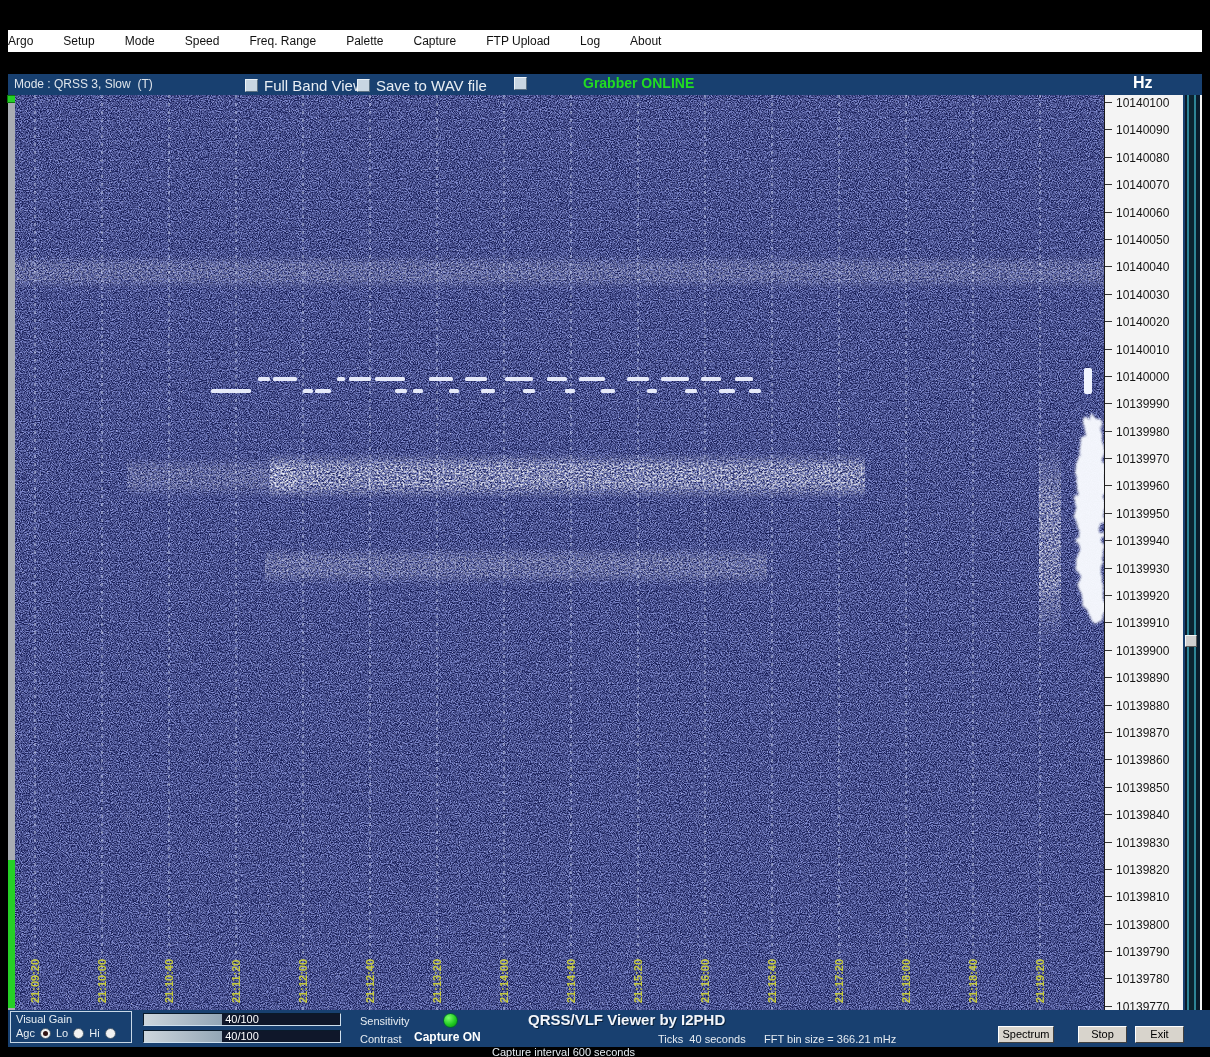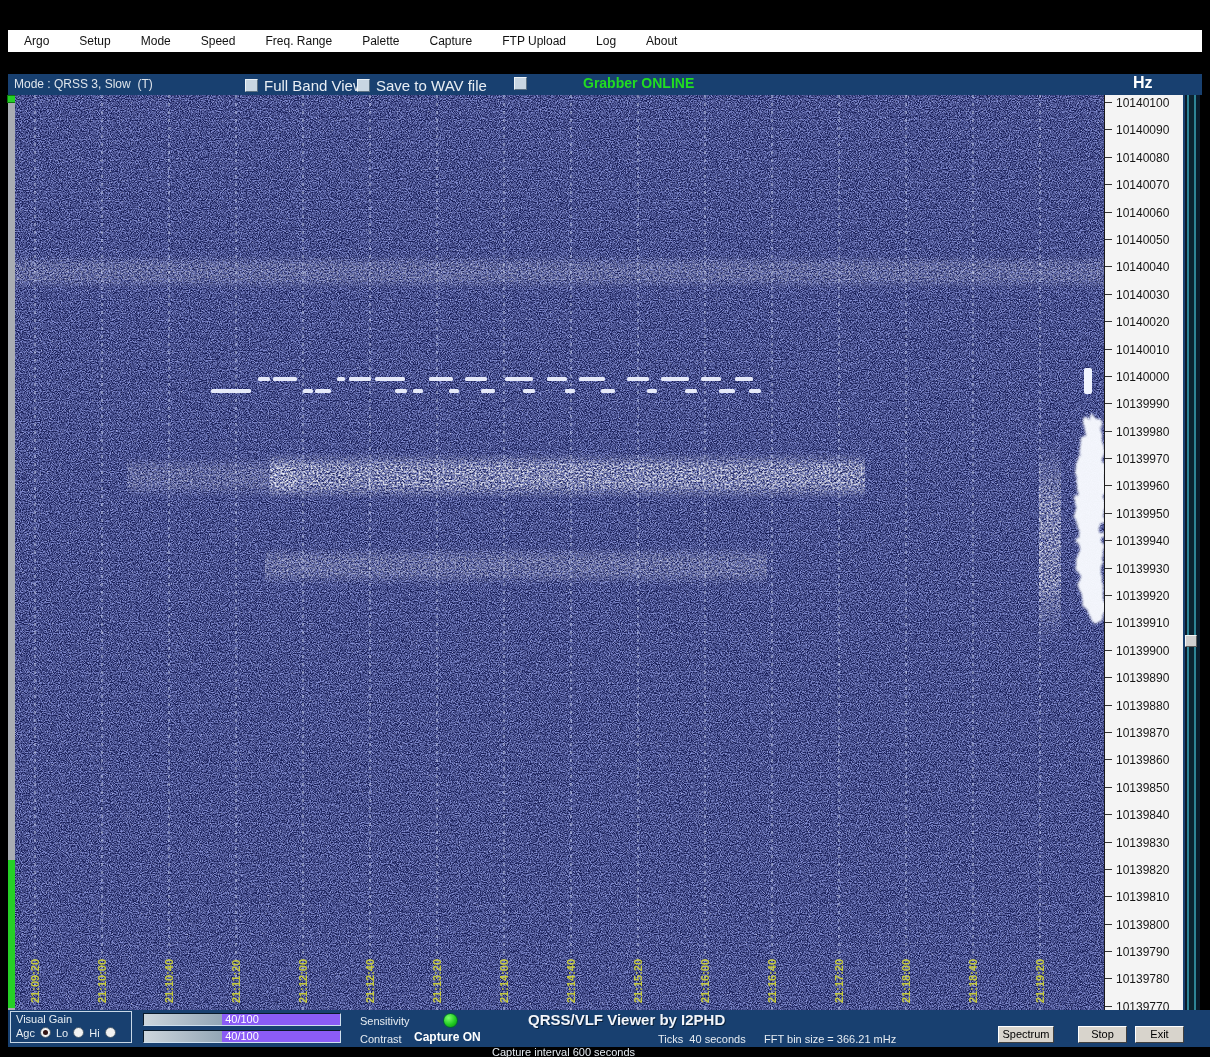--- a/index.html
+++ b/index.html
@@ -3,21 +3,21 @@
 <meta charset="utf-8">
 <style>
   html,body{margin:0;padding:0;background:#000;width:1210px;height:1057px;overflow:hidden;
     font-family:"Liberation Sans",sans-serif;-webkit-font-smoothing:antialiased;}
   .abs{position:absolute;}
   #window{position:absolute;left:0;top:0;width:1210px;height:1057px;background:#000;}
 
   
   #menubar{left:8px;top:30px;width:1194px;height:22px;background:#ffffff;display:flex;align-items:center;}
   .menu-item{padding:0 15px;font-size:12px;color:#111;cursor:default;}
-  .menu-item:first-child{padding-left:16px;}
+  .menu-item:first-child{padding-left:0;}
 
   
   #infobar{left:8px;top:52px;width:1194px;height:22px;background:#184070;}
   #infobar .t{position:absolute;white-space:pre;}
   #clock{left:4px;top:3px;font-size:13px;font-weight:bold;color:#fff;}
   #date{left:110px;top:3px;font-size:13px;font-weight:bold;color:#fff;}
   #station{left:226px;top:3px;font-size:13px;font-weight:bold;color:#ffff42;}
   #freqrange{left:840px;top:3px;font-size:11px;color:#dbe4ee;}
   #peak{left:969px;top:3px;font-size:12px;color:#eef2f8;}
 
@@ -32,41 +32,41 @@
 
   
   #progress{left:8px;top:95px;width:7px;height:915px;background:#a9adb3;}
   #progress-marker{position:absolute;left:-1px;top:0;width:9px;height:8px;background:#25d025;border:1px solid #0d7a0d;box-sizing:border-box;}
   #progress-fill{position:absolute;left:0;top:765px;width:7px;height:148px;background:#25d025;}
 
   
   #waterfall{left:15px;top:95px;width:1089px;height:915px;background:#161c55;}
 
   
-  #scale{left:1104px;top:95px;width:79px;height:915px;background:#f4f4f4;border-left:1px solid #1a1a1a;box-sizing:border-box;}
+  #scale{left:1104px;top:95px;width:98px;height:915px;background:#f4f4f4;border-left:1px solid #1a1a1a;box-sizing:border-box;}
   .f-label{position:absolute;left:0;height:14px;}
   .f-tick{position:absolute;left:0;top:6px;width:7px;height:1px;background:#333;}
   .f-text{position:absolute;left:11px;top:0;font-size:12px;color:#161616;}
 
   
   #scrollstrip{left:1183px;top:95px;width:17px;height:915px;
     background:linear-gradient(to right,#184070 0 2px,#0a1c2c 2px 4px,#2d8496 4px 6px,#0b2330 6px 11px,#2d8496 11px 13px,#0a1c2c 13px 17px);}
   #scroll-thumb{position:absolute;left:2px;top:540px;width:12px;height:12px;background:#cfcfcf;
     border:1px solid;border-color:#f4f4f4 #5a5a5a #5a5a5a #f4f4f4;box-sizing:border-box;}
 
   
   #bottombar{left:8px;top:1010px;width:1207px;height:37px;background:#184070;}
   #groupbox{position:absolute;left:2px;top:1px;width:122px;height:32px;border:1px solid #c8d8e8;box-sizing:border-box;}
   #vg-title{position:absolute;left:5px;top:1px;font-size:11px;color:#e8eef4;}
-  #vg-row{position:absolute;left:5px;top:15px;display:flex;align-items:flex-start;gap:5px;}
+  #vg-row{position:absolute;left:5px;top:15px;display:flex;align-items:center;gap:5px;}
   .radio-label{font-size:11px;color:#e8eef4;}
   .radio{width:11px;height:11px;border-radius:50%;background:#f2f2f2;border:1px solid #44586c;box-sizing:border-box;position:relative;}
   .radio.sel::after{content:"";position:absolute;left:2px;top:2px;width:5px;height:5px;border-radius:50%;background:#321414;}
   .slider{position:absolute;left:135px;width:198px;height:13px;box-sizing:border-box;
-    border:1px solid;border-color:#0a1a2a #cfe0ee #cfe0ee #0a1a2a;background:#8b5cf6;padding-left:48px;}
+    border:1px solid;border-color:#0a1a2a #cfe0ee #cfe0ee #0a1a2a;background:#0f172a;padding-left:48px;}
   .slider .fill{position:absolute;left:0;top:0;height:100%;background:linear-gradient(to right,#cdd6dd,#93a6b6);}
   .slider .val{position:absolute;left:0;top:0;width:100%;text-align:center;font-size:11px;color:#fff;line-height:11px;}
   .bb-label{position:absolute;font-size:11px;color:#e6ecf2;white-space:pre;}
   #led{position:absolute;left:435px;top:3px;width:15px;height:15px;border-radius:50%;
     background:radial-gradient(circle at 35% 30%,#7dff6a,#22cc22 55%,#0a8a0a);border:1px solid #063;box-sizing:border-box;}
   #capture-status{position:absolute;left:406px;top:20px;font-size:12px;font-weight:bold;color:#fff;}
   #apptitle{position:absolute;left:520px;top:1px;font-size:15px;font-weight:bold;color:#f2f5fa;text-shadow:1px 1px 0 #0a2038;}
   .btn{position:absolute;top:16px;height:17px;background:#d8d4cc;border:1px solid;box-sizing:border-box;
     border-color:#ffffff #404040 #404040 #ffffff;font-size:11px;color:#000;text-align:center;line-height:14px;cursor:default;}
 </style>

